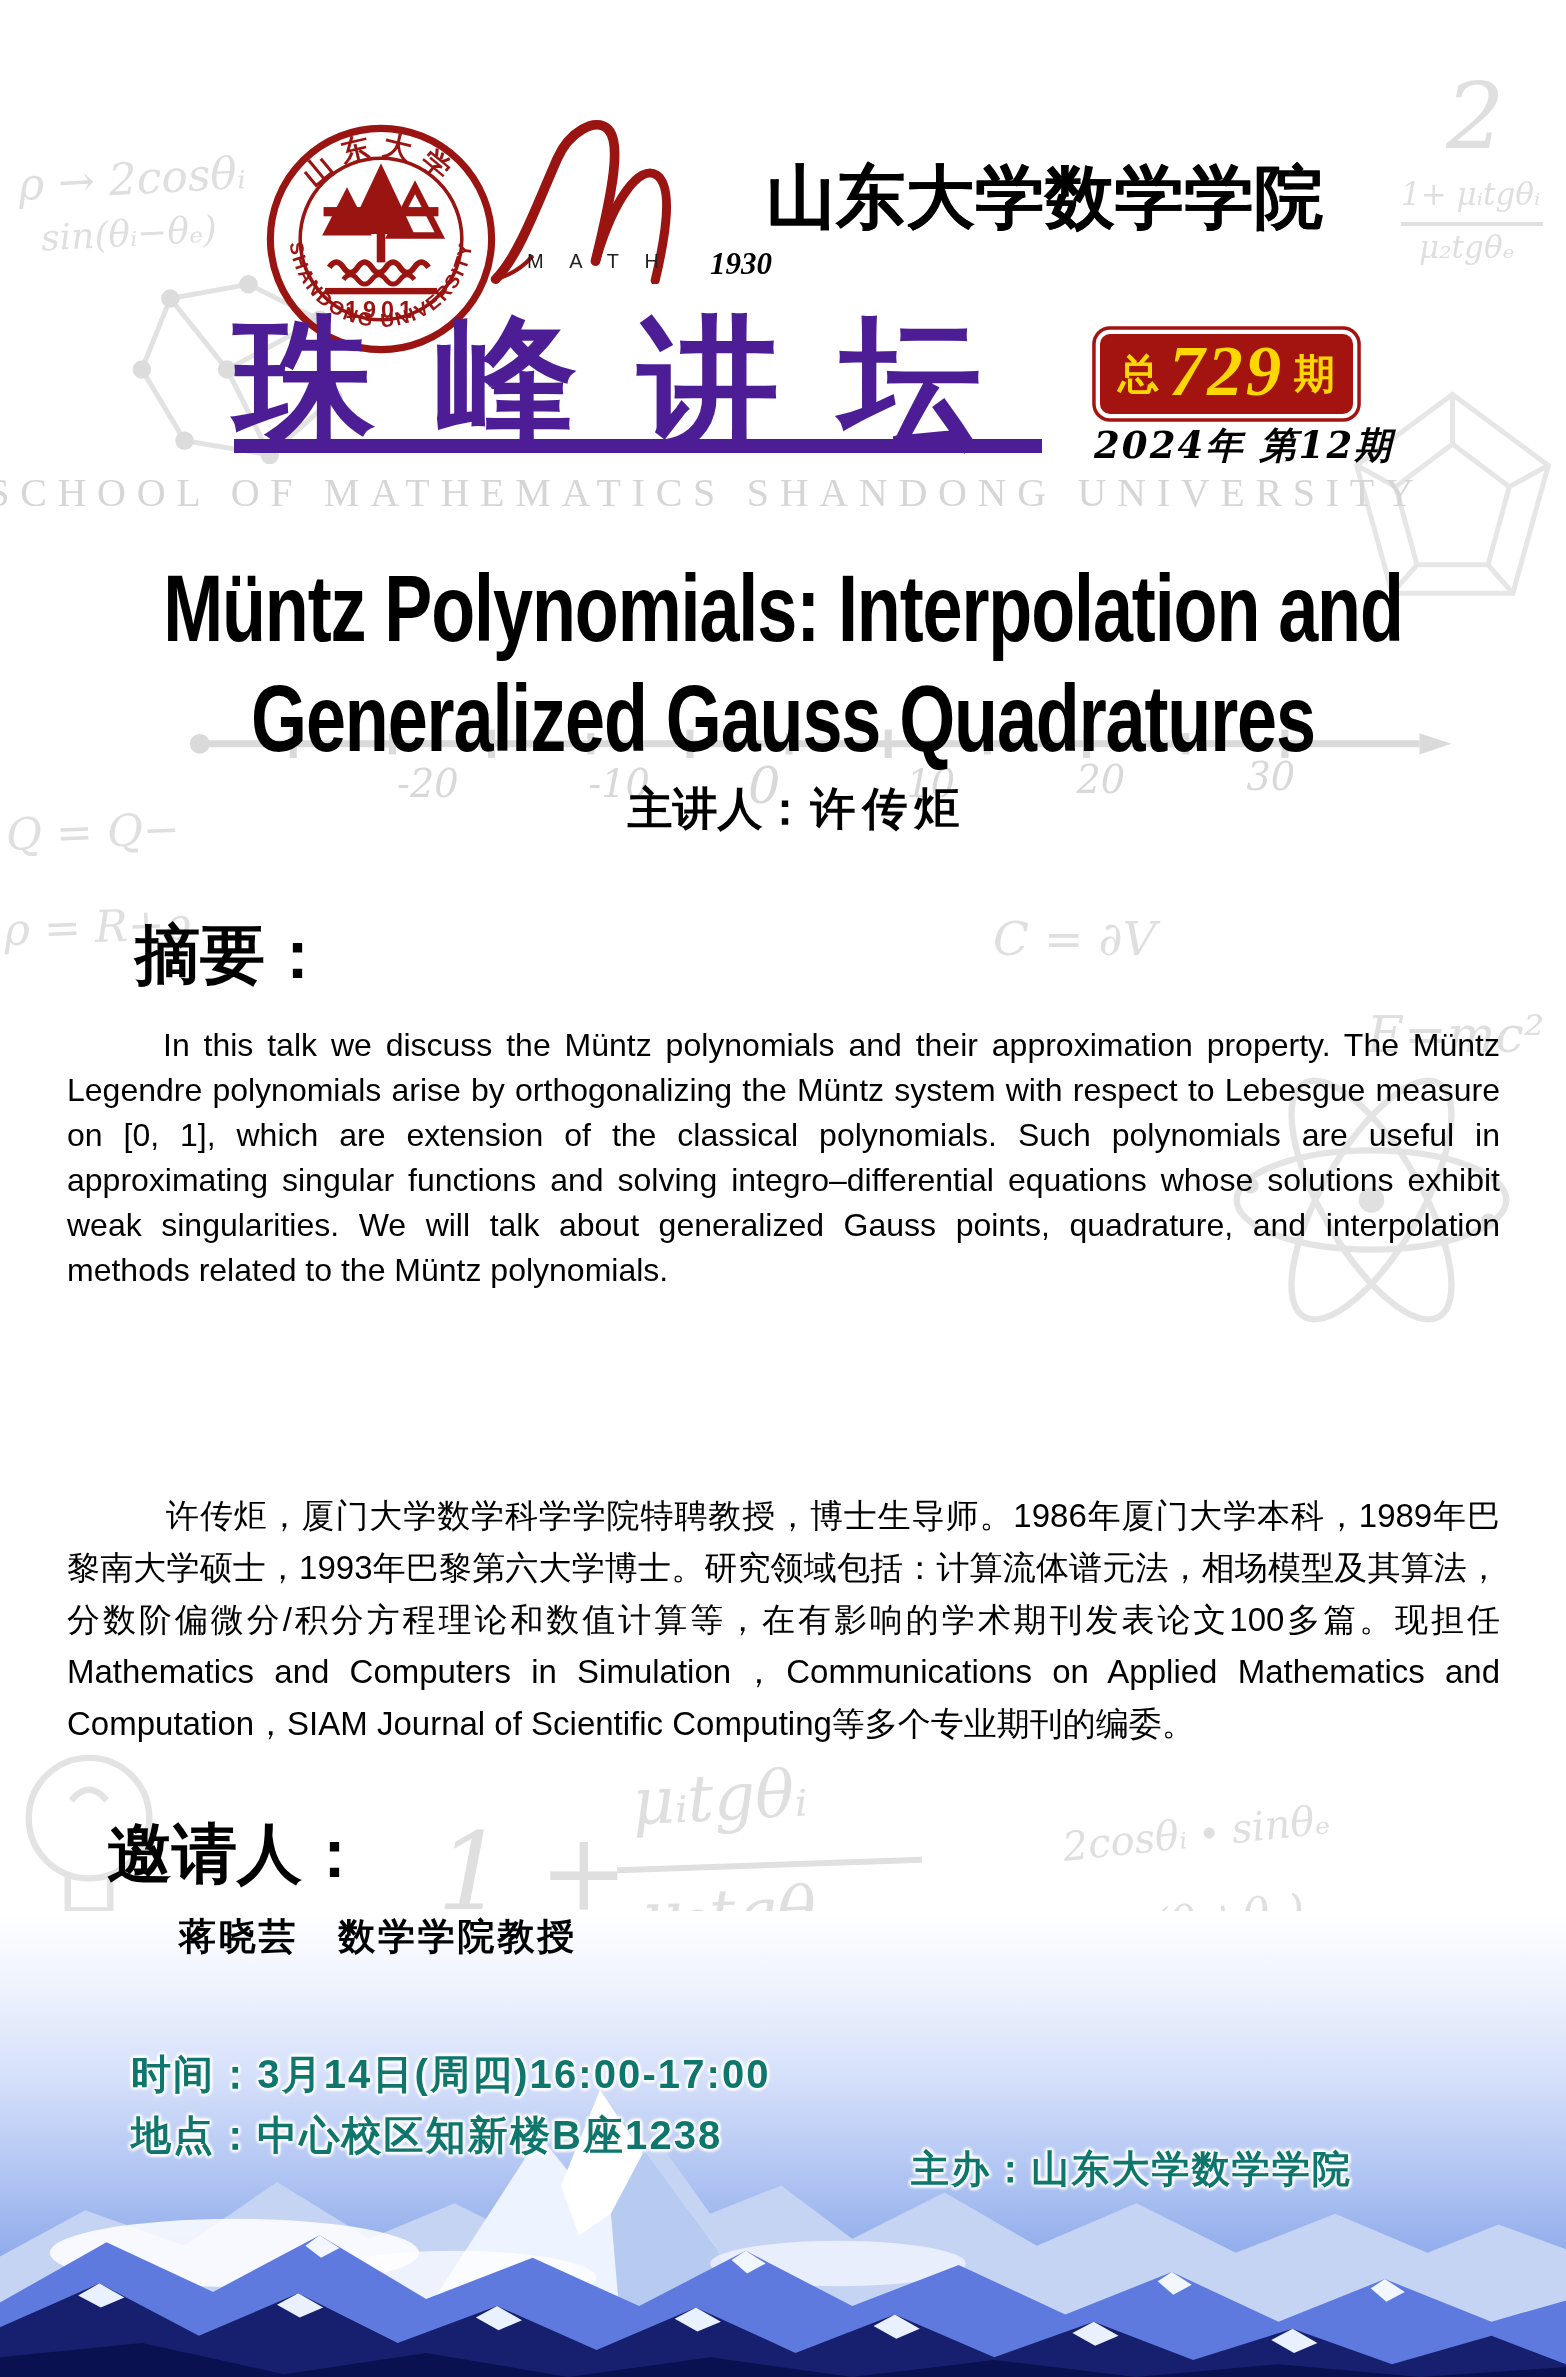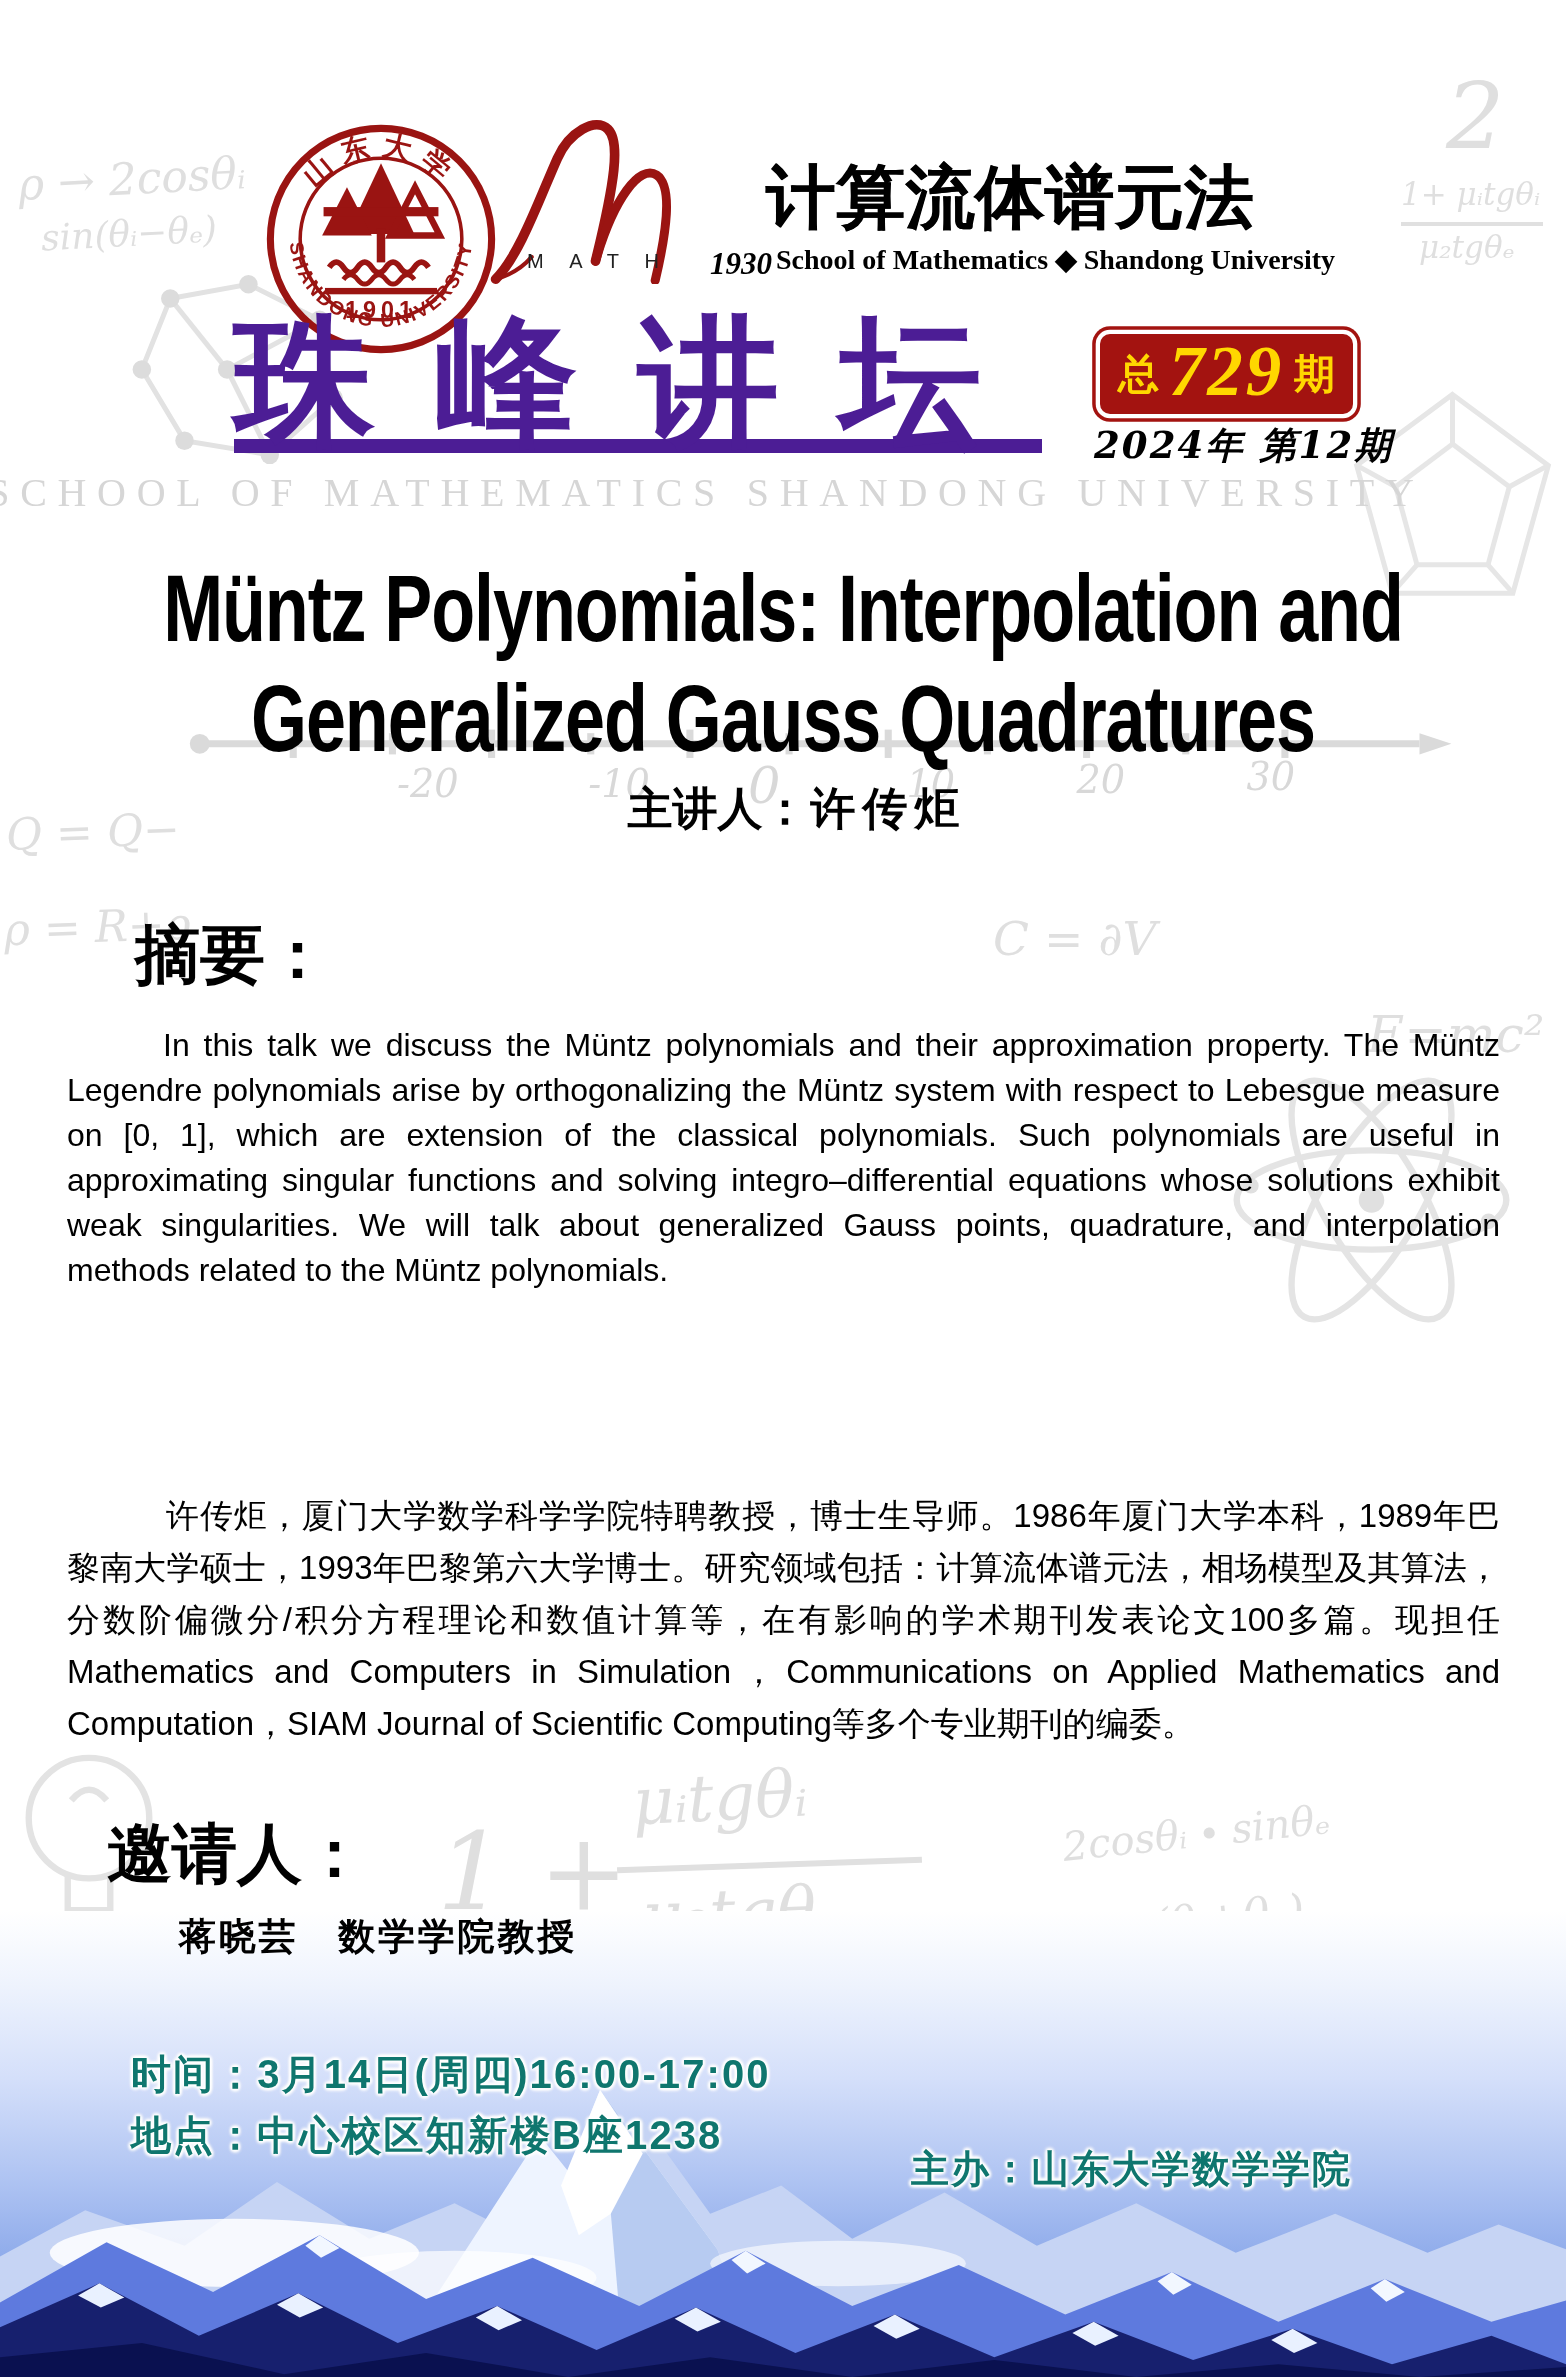--- a/index.html
+++ b/index.html
@@ -203,22 +203,21 @@
 
   <svg class="mlogo" viewBox="0 0 340 245">
     <g stroke="#9a1412" fill="none" stroke-linecap="round">
       <path d="M 8 238 C 42 205 72 120 97 64 C 114 26 152 4 170 22 C 188 40 180 98 152 212" stroke-width="14"></path>
       <path d="M 152 212 C 178 122 216 72 240 88 C 264 104 254 172 238 240" stroke-width="13"></path>
       <path d="M 8 238 C 30 232 48 220 60 206" stroke-width="6"></path>
     </g>
   </svg>
   <div class="math-letters">MATH</div>
   <div class="logo-year">1930</div>
-  <div class="school-cn">计算流体谱元法</div>
-  <div class="school-en">School of Mathematics ◆ Shandong University</div>
+  <div class="school-cn">山东大学数学学院</div>
 
   <div class="forum-name">珠峰讲坛</div>
   <div class="issue-badge">
     <span class="badge-cn">总</span>
     <span class="badge-num">729</span>
     <span class="badge-cn">期</span>
   </div>
   <div class="issue-line">2024年 第12期</div>
   <div class="watermark">SCHOOL OF MATHEMATICS  SHANDONG UNIVERSITY</div>
 

